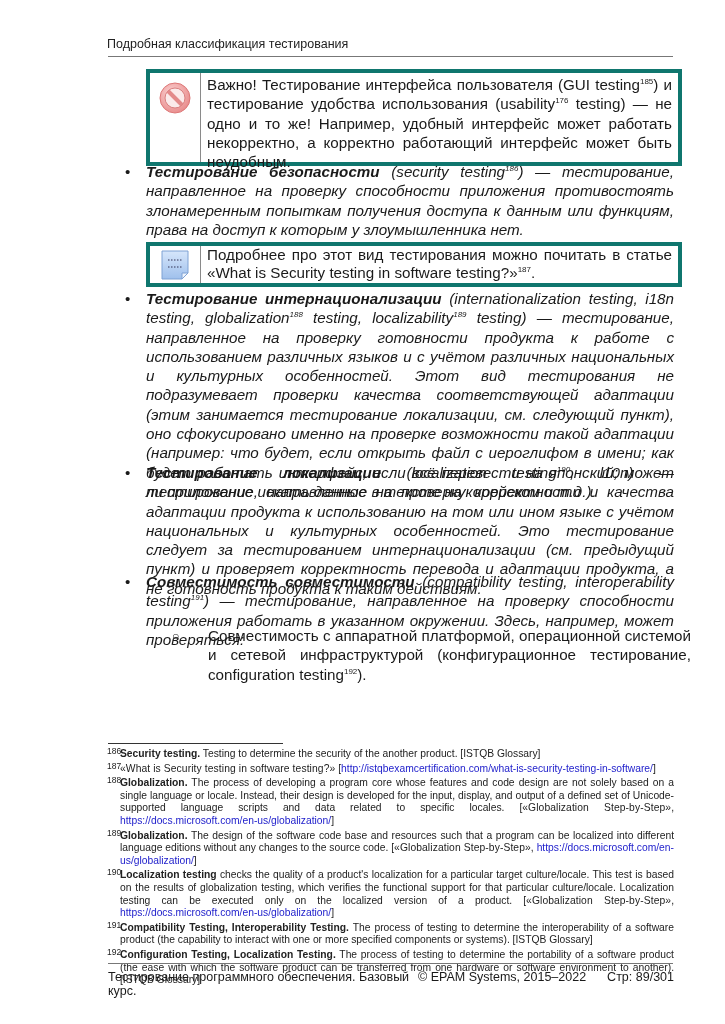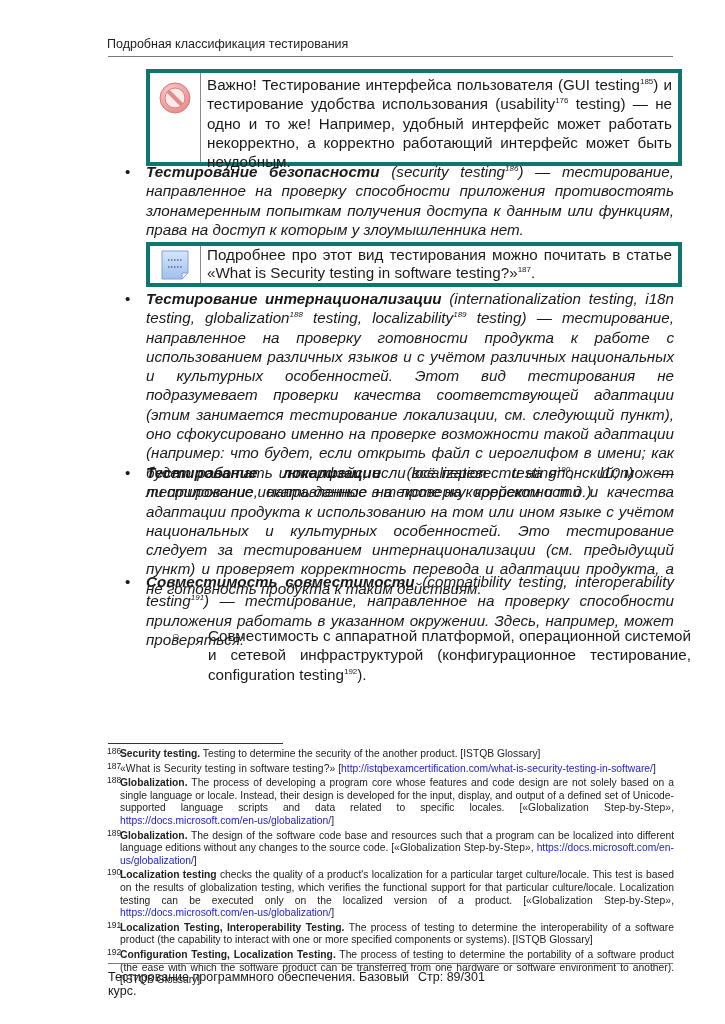--- a/index.html
+++ b/index.html
@@ -24,21 +24,21 @@
   .footnotes { position:absolute; left:108px; top:748px; width:566px; font-size:10.3px; line-height:12.6px; color:#222; }
   .fn { position:relative; padding-left:12px; margin-bottom:2px; text-align:justify; }
   .fn .num { position:absolute; left:-1px; top:-3px; font-size:8.5px; }
   .fn b { font-weight:bold;margin-top:22px; }
   .fn a { color:#2222cc; text-decoration:none; }
   .fn .quote { letter-spacing:0.1px; }
   .foot-rule { position:absolute; left:108px; width:565px; top:963px; border-top:1px solid #777; }
   .page-footer { position:absolute; left:108px; top:970px; width:566px; font-size:12.5px; display:flex; }
   .page-footer .left { width:310px; }
   .page-footer .mid { width:185px; }
-  .page-footer .right { flex:1; text-align:left; }
+  .page-footer .right { flex:1; text-align:right; }
 </style>
 </head>
 <body>
 
 <div class="running-head">Подробная классификация тестирования</div>
 <div class="head-rule"></div>
 
 <div class="note-box warn">
   <div class="icon-cell">
     <svg width="34" height="34" viewBox="0 0 34 34">
@@ -89,21 +89,22 @@
 <div class="sub-bullet" style="top:627px;">○</div>
 <div class="sub-para" style="top:626px;margin-left:17px;"><span>Совместимость с аппаратной платформой, операционной системой и сетевой инфраструктурой (конфигурационное тестирование, configuration testing</span><sup>192</sup><span>).</span></div>
 
 <div class="fn-rule"></div>
 <div class="footnotes">
   <div class="fn"><span class="num">186</span><b>Security testing.</b><span> Testing to determine the security of the another product. [ISTQB Glossary]</span></div>
   <div class="fn"><span class="num">187</span><span class="quote">«What is Security testing in software testing?»</span><span> [</span><a>http://istqbexamcertification.com/what-is-security-testing-in-software/</a><span>]</span></div>
   <div class="fn"><span class="num">188</span><b>Globalization.</b><span> The process of developing a program core whose features and code design are not solely based on a single language or locale. Instead, their design is developed for the input, display, and output of a defined set of Unicode-supported language scripts and data related to specific locales. [</span><span class="quote">«Globalization Step-by-Step»</span><span>, </span><a>https://docs.microsoft.com/en-us/globalization/</a><span>]</span></div>
   <div class="fn"><span class="num">189</span><b>Globalization.</b><span> The design of the software code base and resources such that a program can be localized into different language editions without any changes to the source code. [</span><span class="quote">«Globalization Step-by-Step»</span><span>, </span><a>https://docs.microsoft.com/en-us/globalization/</a><span>]</span></div>
   <div class="fn"><span class="num">190</span><b>Localization testing</b><span> checks the quality of a product's localization for a particular target culture/locale. This test is based on the results of globalization testing, which verifies the functional support for that particular culture/locale. Localization testing can be executed only on the localized version of a product. [</span><span class="quote">«Globalization Step-by-Step»</span><span>, </span><a>https://docs.microsoft.com/en-us/globalization/</a><span>]</span></div>
-  <div class="fn"><span class="num">191</span><b>Localization Testing, Interoperability Testing.</b><span> The process of testing to determine the interoperability of a software product (the capability to interact with one or more specified components or systems). [ISTQB Glossary]</span></div>
+  <div class="fn"><span class="num">191</span><b>Compatibility Testing, Interoperability Testing.</b><span> The process of testing to determine the interoperability of a software product (the capability to interact with one or more specified components or systems). [ISTQB Glossary]</span></div>
   <div class="fn"><span class="num">192</span><b>Configuration Testing, Localization Testing.</b><span> The process of testing to determine the portability of a software product (the ease with which the software product can be transferred from one hardware or software environment to another). [ISTQB Glossary]</span></div>
 </div>
 
 <div class="foot-rule"></div>
 <div class="page-footer">
   <span class="left">Тестирование программного обеспечения. Базовый курс.</span>
+  <span class="mid">© EPAM Systems, 2015–2022</span>
   <span class="right">Стр: 89/301</span>
 </div>
 
 </body></html>

